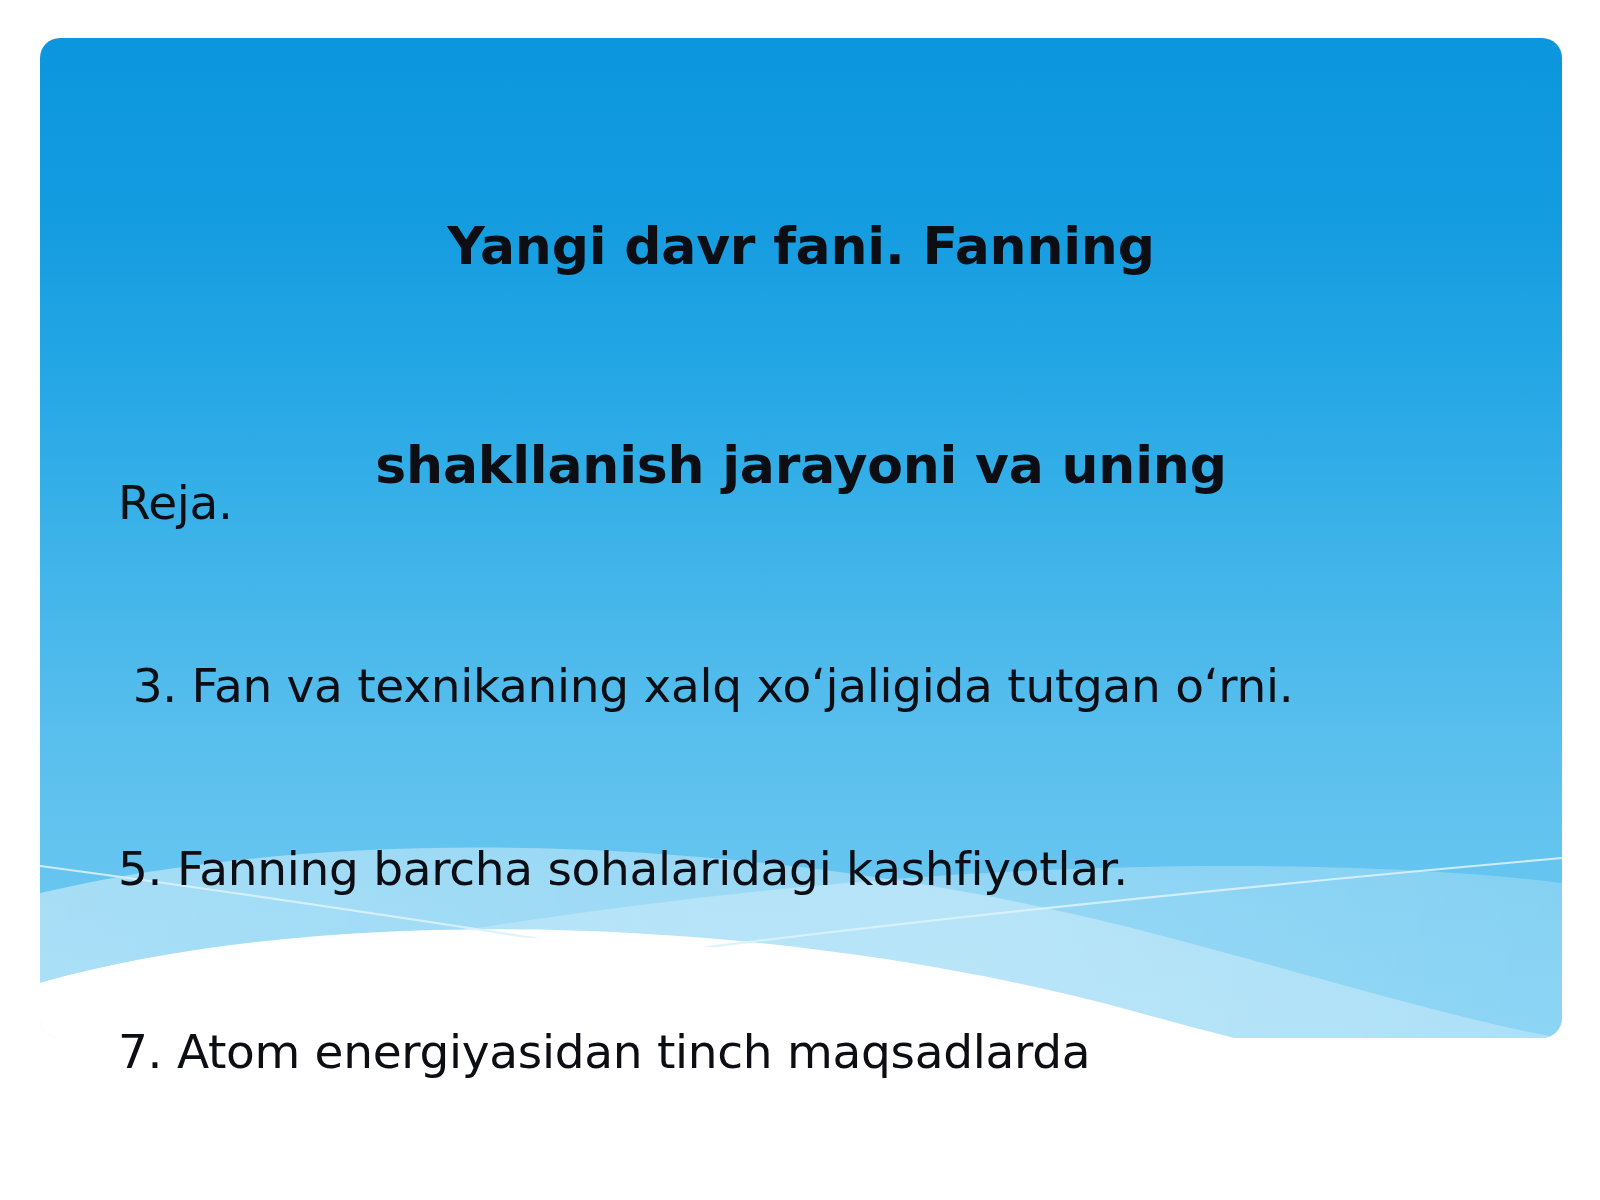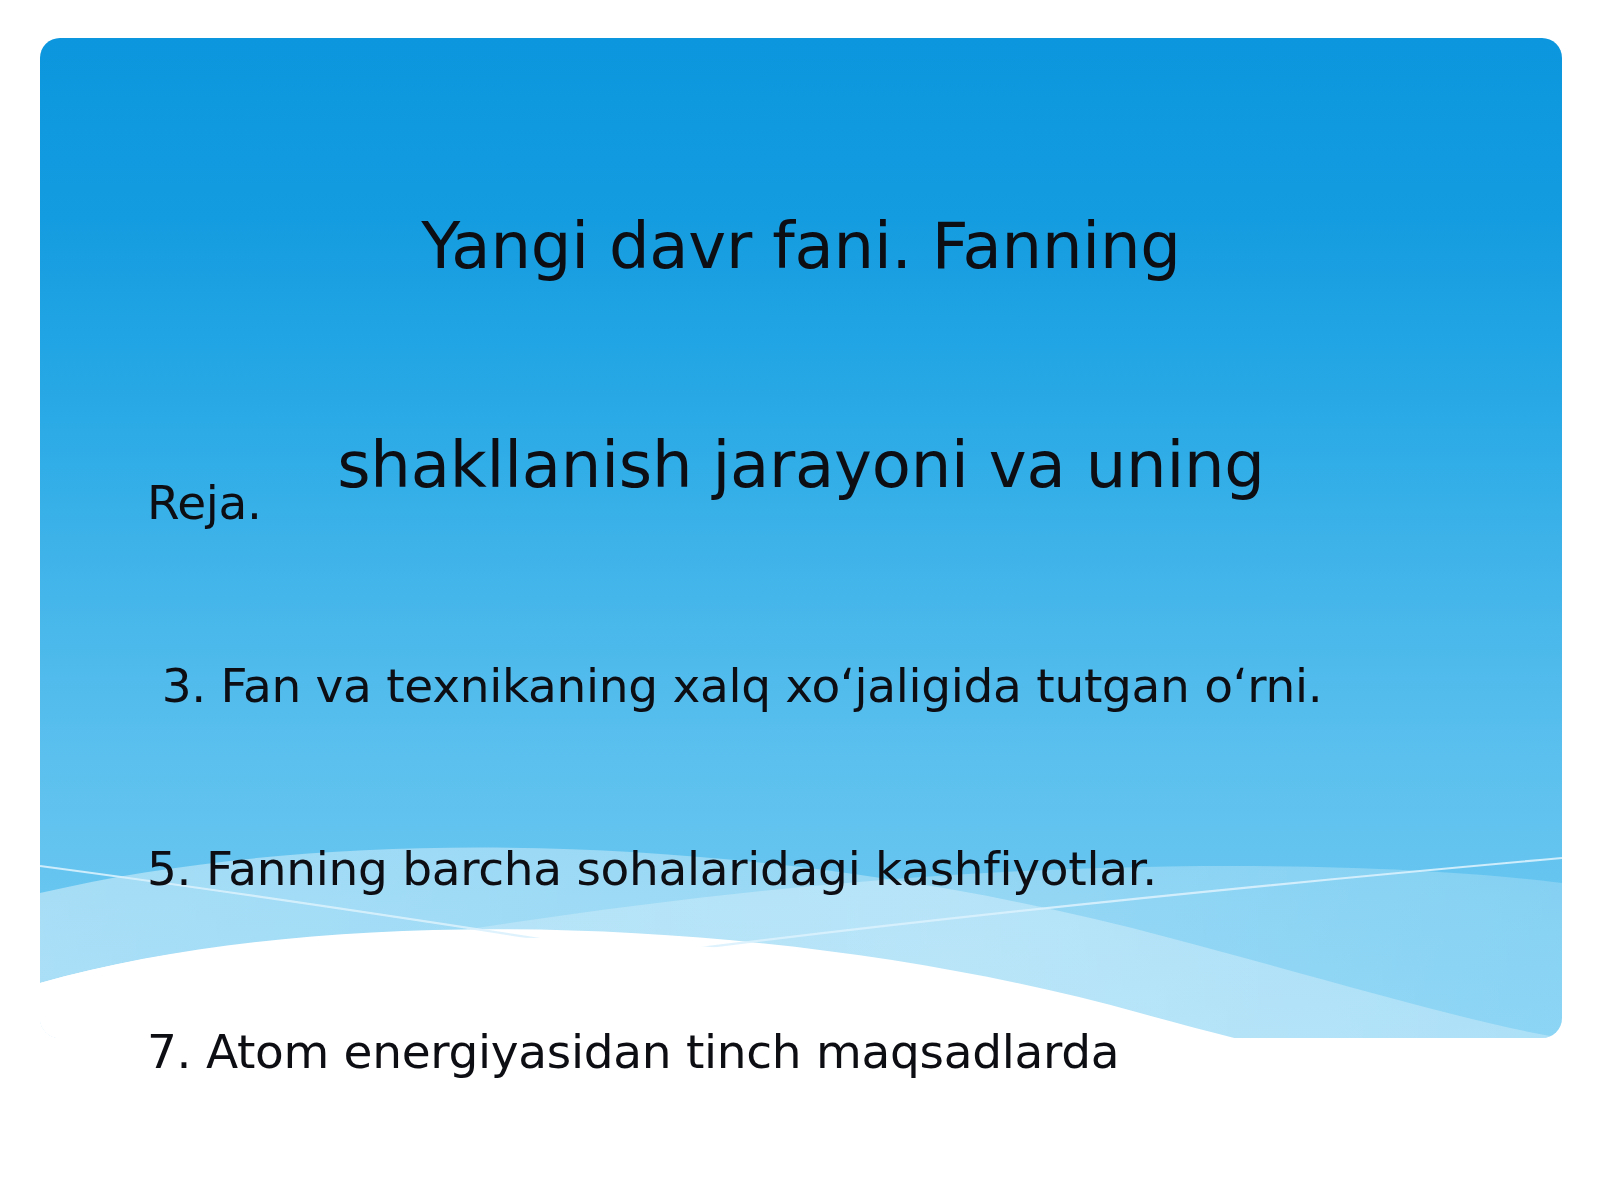--- a/index.html
+++ b/index.html
@@ -51,23 +51,23 @@
 
   
   .title-block {
     position: absolute;
     left: 40px;
     top: 64px;
     width: 1522px;
     text-align: center;
     color: #0d0d14;
     font-family: "DejaVu Sans", sans-serif;
-    font-size: 64px;
+    font-size: 52px;
     line-height: 73px;
-    font-weight: 400;
+    font-weight: 700;
     letter-spacing: -0.2px;
     white-space: pre-wrap;
   }
   .title-line {
     display: block;
   }
 
   .body-block {
     position: absolute;
     left: 118px;
@@ -76,21 +76,20 @@
     color: #0d0d14;
     font-family: "DejaVu Sans", sans-serif;
     font-size: 47px;
     line-height: 61px;
     font-weight: 400;
     letter-spacing: -0.3px;
     white-space: pre-wrap;
   }
   .body-line {
     display: block;
-    margin-left: 29px;
   }
 </style>
 </head>
 <body>
 
 <div id="slide-root">
 
   <div class="slide-panel">
 
     <svg class="wave-svg" viewBox="0 0 1522 1000" preserveAspectRatio="none">

